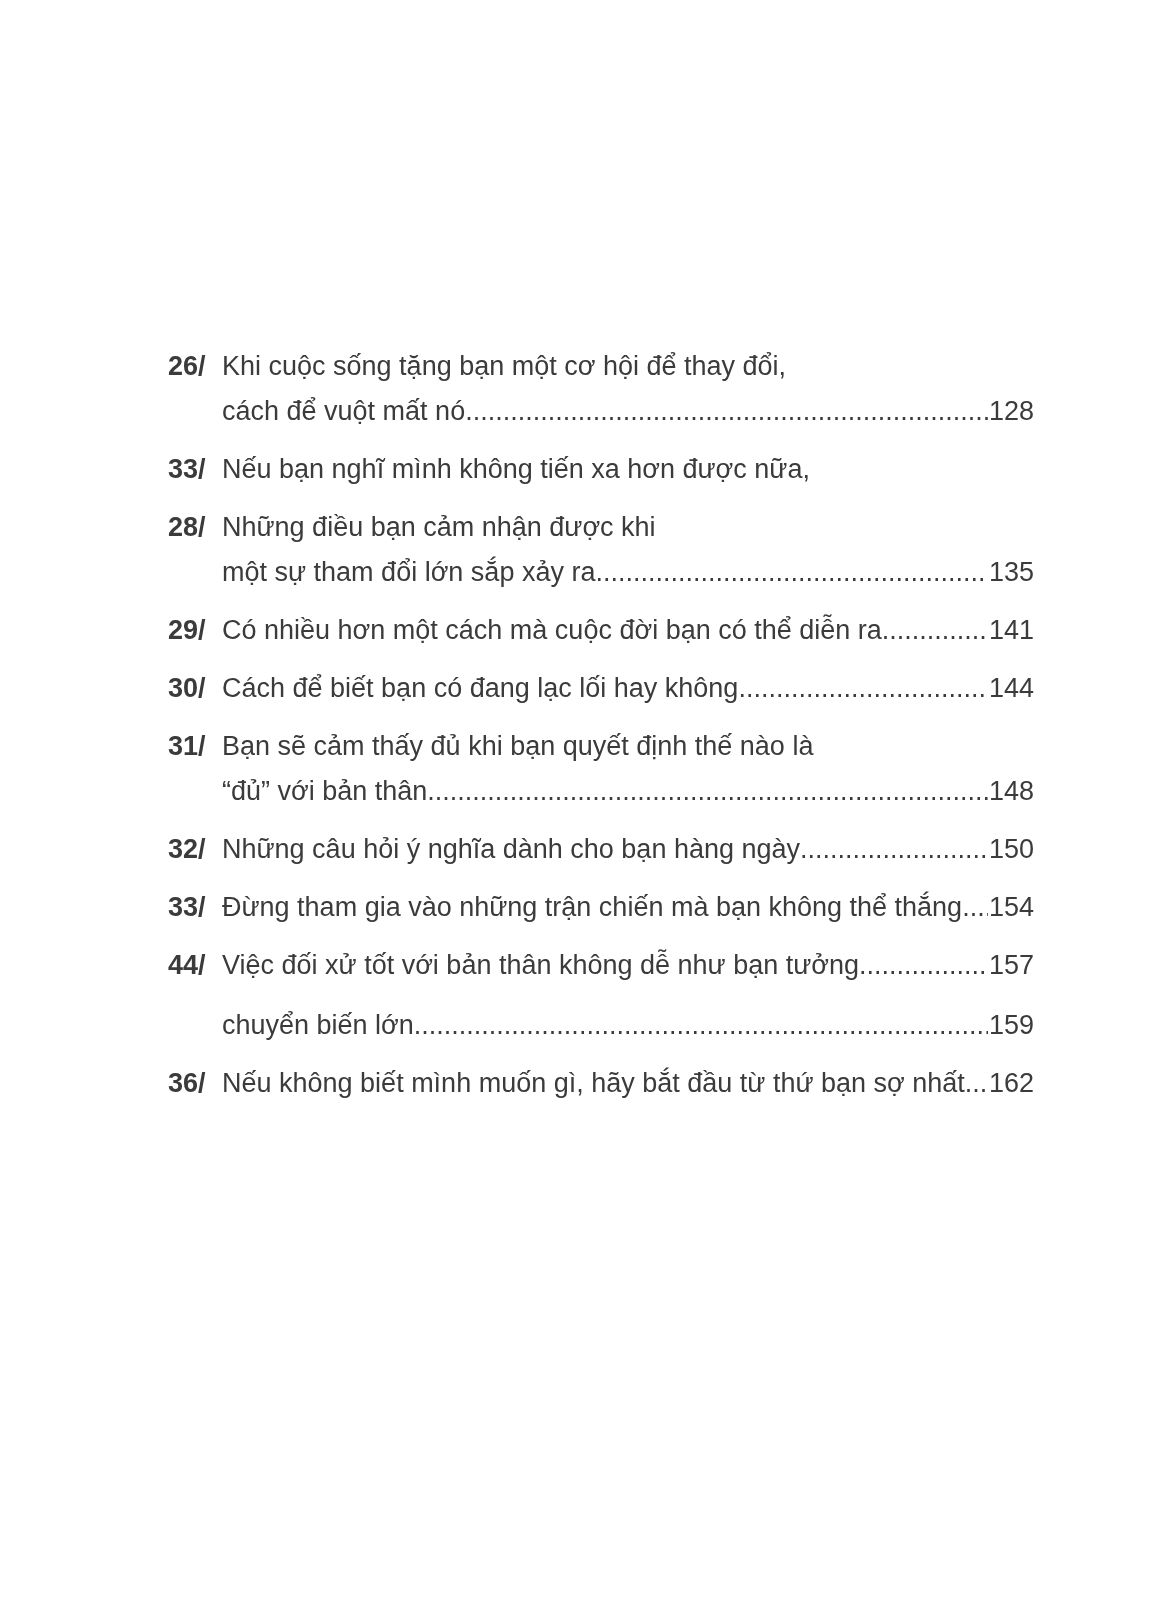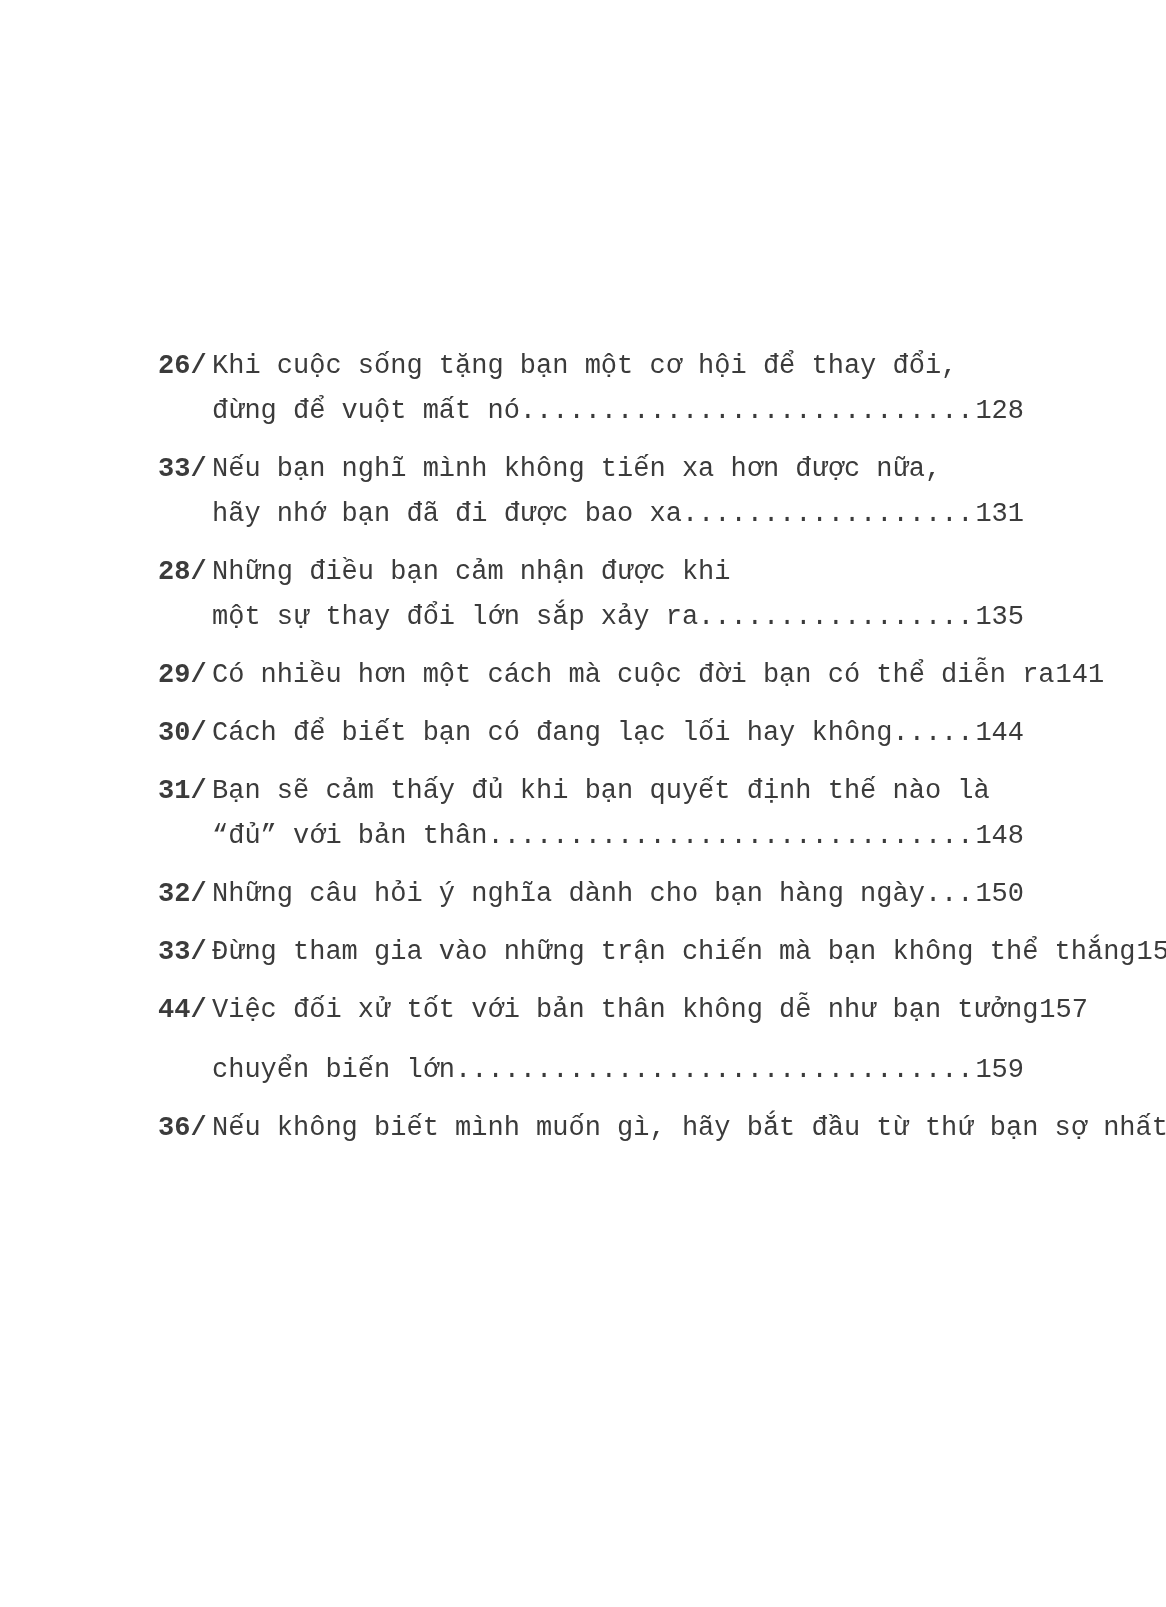--- a/index.html
+++ b/index.html
@@ -8,23 +8,22 @@
     height: 1607px;
     background: #ffffff;
     position: relative;
     font-family: "Liberation Sans", sans-serif;
     color: #3b3b3b;
     overflow: hidden;
   }
   .toc {
     position: absolute;
     top: 344px;
-    left: 158px;
+    left: 168px;
     width: 866px;
-    font-family: Liberation Mono, monospace;
   }
   .entry {
     font-size: 27px;
     line-height: 45px;
     margin-bottom: 13px;
   }
   .line {
     display: flex;
     align-items: baseline;
   }
@@ -59,45 +58,40 @@
 <body>
 
 <div class="toc">
 
   <div class="entry">
     <div class="line">
       <span class="num">26/</span>
       <span class="text">Khi cuộc sống tặng bạn một cơ hội để thay đổi,</span>
     </div>
     <div class="line cont">
-      <span class="text">đừng để vuột mất nó</span>
+      <span class="text">cách để vuột mất nó</span>
       <span class="leader"></span>
       <span class="page">128</span>
     </div>
   </div>
 
   <div class="entry">
     <div class="line">
       <span class="num">33/</span>
       <span class="text">Nếu bạn nghĩ mình không tiến xa hơn được nữa,</span>
     </div>
-    <div class="line cont">
-      <span class="text">hãy nhớ bạn đã đi được bao xa</span>
-      <span class="leader"></span>
-      <span class="page">131</span>
-    </div>
   </div>
 
   <div class="entry">
     <div class="line">
       <span class="num">28/</span>
       <span class="text">Những điều bạn cảm nhận được khi</span>
     </div>
     <div class="line cont">
-      <span class="text">một sự thay đổi lớn sắp xảy ra</span>
+      <span class="text">một sự tham đổi lớn sắp xảy ra</span>
       <span class="leader"></span>
       <span class="page">135</span>
     </div>
   </div>
 
   <div class="entry">
     <div class="line">
       <span class="num">29/</span>
       <span class="text">Có nhiều hơn một cách mà cuộc đời bạn có thể diễn ra</span>
       <span class="leader"></span>

